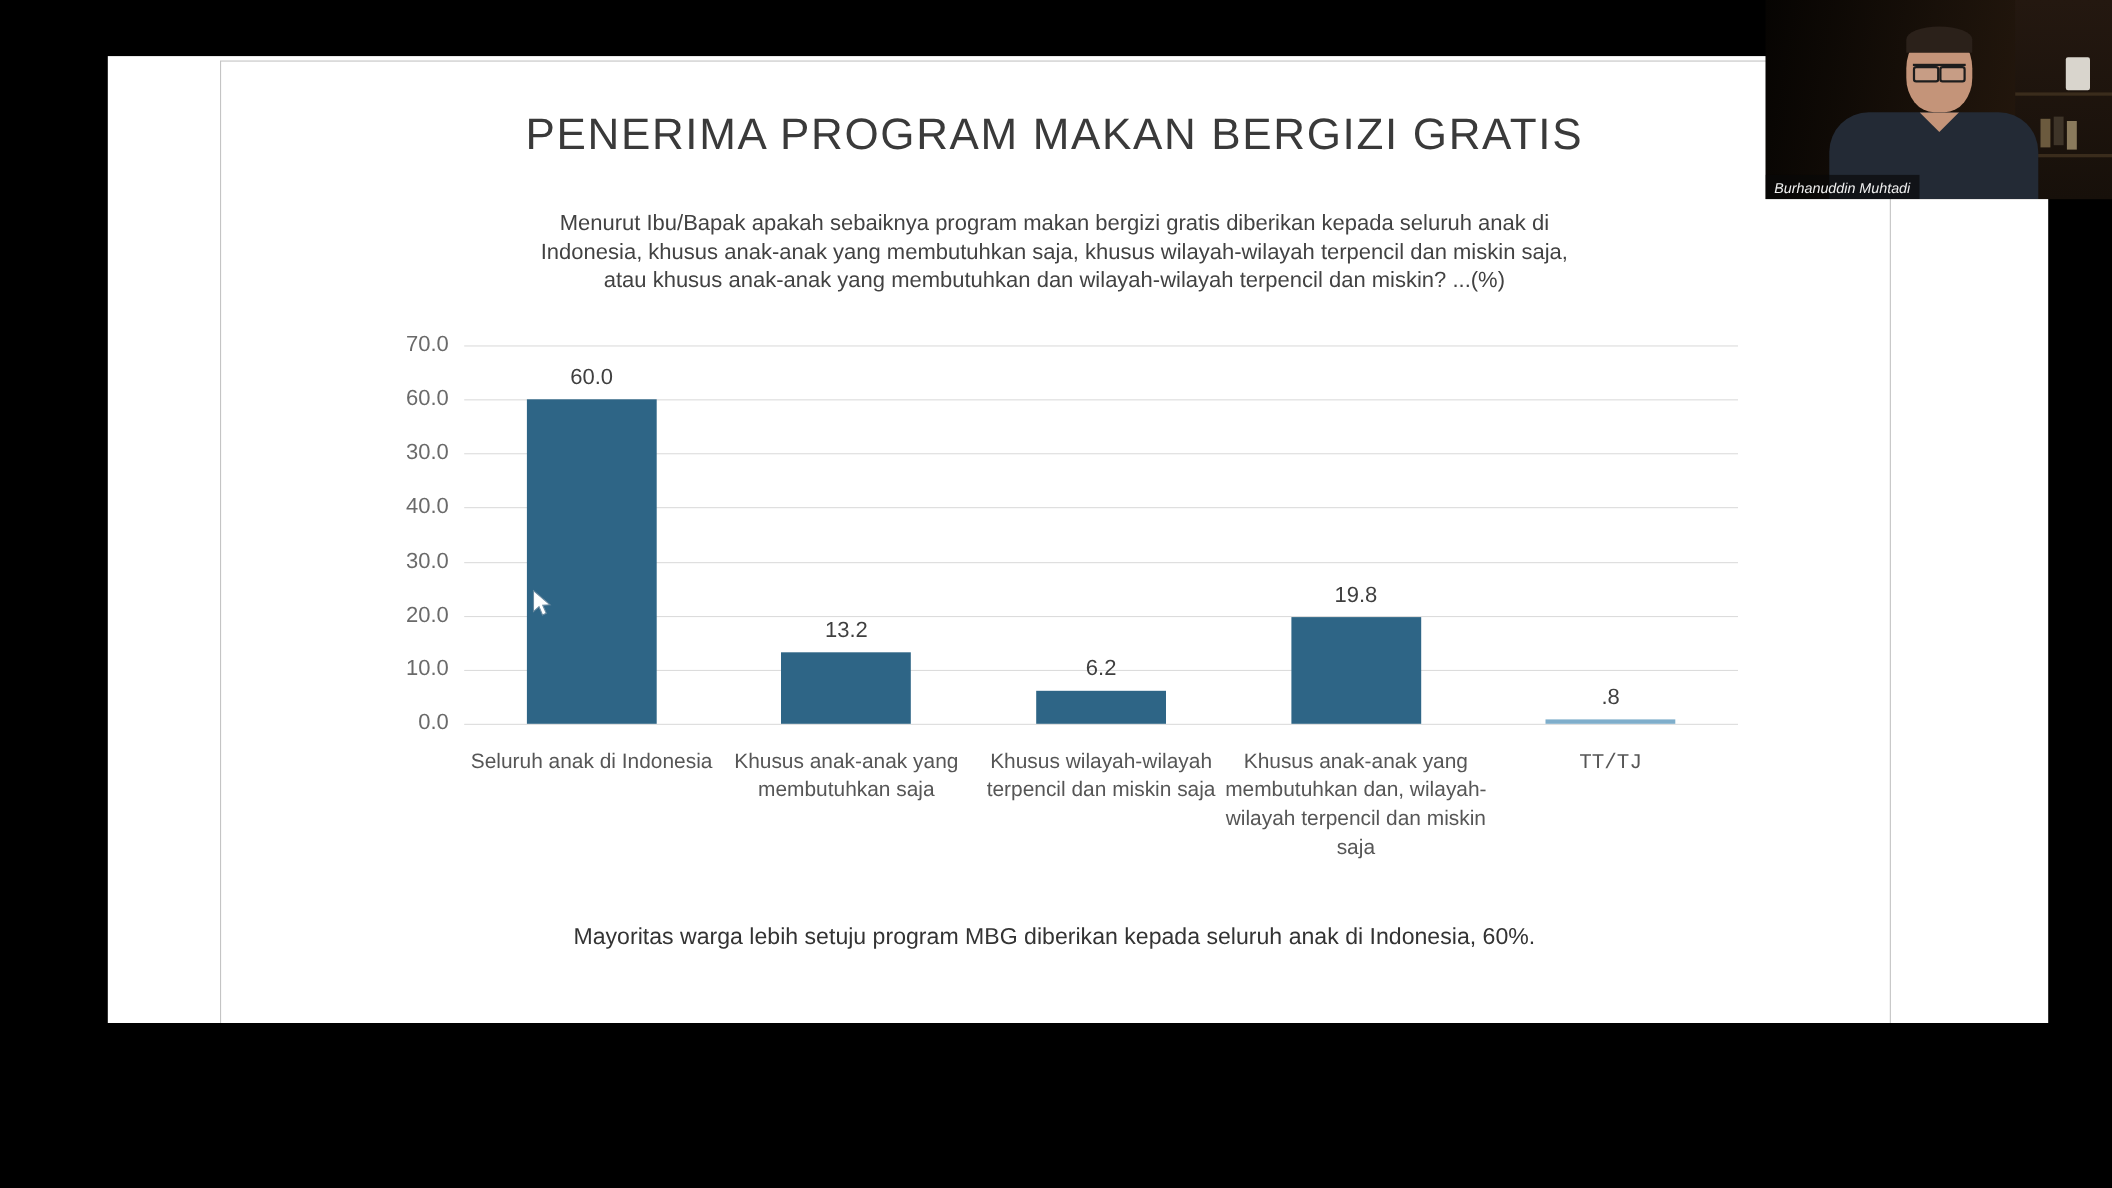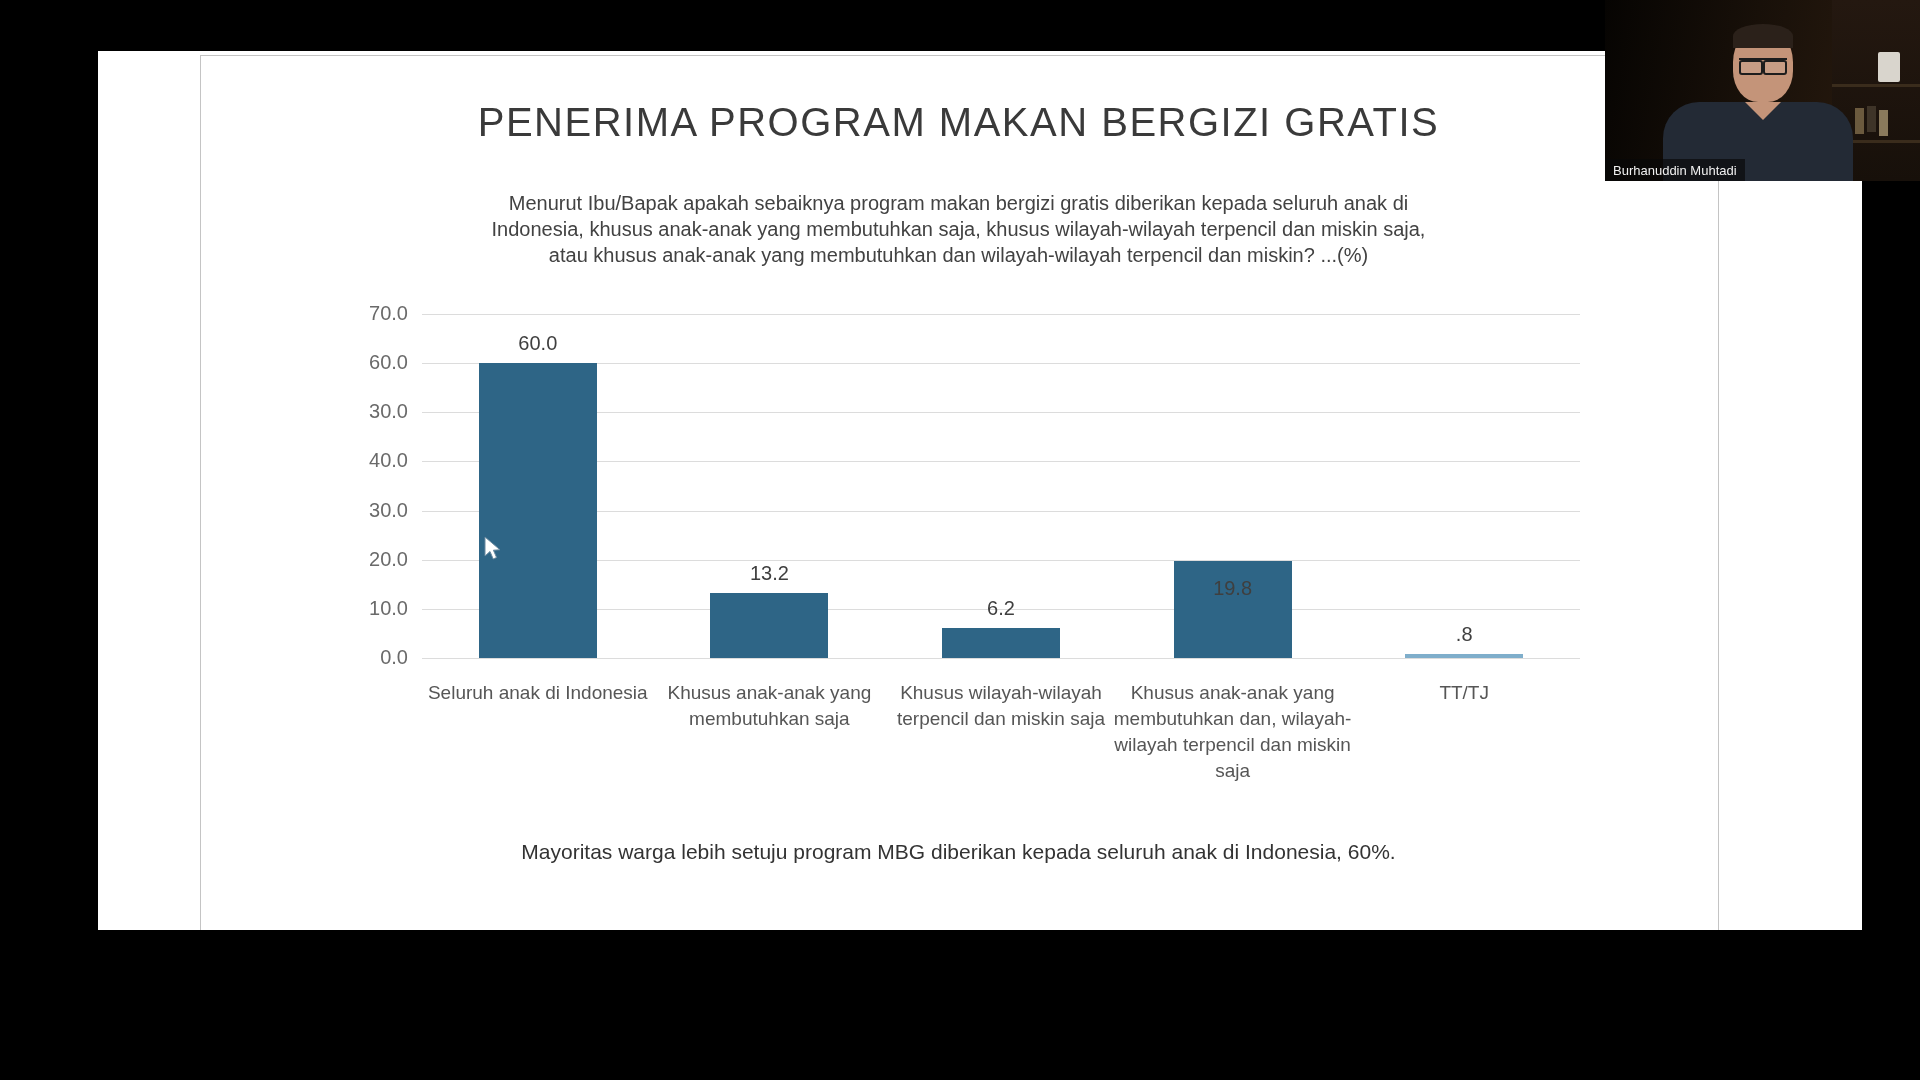--- a/index.html
+++ b/index.html
@@ -61,21 +61,21 @@
        border-radius:50%;}
   .mag::after{content:"";position:absolute;width:7px;height:2px;background:rgba(255,255,255,0.42);
               transform:rotate(45deg);right:-6px;bottom:-2px;}
 
   
   .watermark{position:absolute;left:1688px;top:962px;font-size:64px;font-weight:700;
              letter-spacing:-2px;color:rgba(255,255,255,0.38);z-index:7;}
 
   
   .webcam{position:absolute;left:1605px;top:0;width:315px;height:181px;z-index:9;
-          background:linear-gradient(100deg,#060402 0%,#181009 45%,#2d1d10 100%);overflow:hidden;}
+          background:linear-gradient(100deg,#060402 0%,#181009 45%,#2d1d10 100%);overflow:hidden;font-style:italic;}
   .shelf{position:absolute;right:0;top:0;width:88px;height:181px;
          background:linear-gradient(180deg,#241810,#17100a);}
   .shelf-line{position:absolute;right:0;width:88px;height:3px;background:#3a2c1c;}
   .book{position:absolute;width:9px;height:26px;}
   .white-obj{position:absolute;right:20px;top:52px;width:22px;height:30px;background:#d9d5cd;border-radius:2px;}
   .head{position:absolute;left:128px;top:28px;width:60px;height:74px;border-radius:46% 46% 42% 42%;
         background:#c49479;}
   .hair{position:absolute;left:128px;top:24px;width:60px;height:24px;border-radius:50% 50% 0 0;
         background:#2b211a;}
   .glasses{position:absolute;left:134px;top:58px;width:48px;height:12px;
@@ -128,25 +128,25 @@
       <div class="bar" style="left: 478.8px; top: 363.143px; width: 118px; height: 294.857px; background: rgb(46, 101, 134);"></div>
       <div class="bar-value" style="left: 422px; top: 332.143px; width: 231.6px;">60.0</div>
       <div class="cat-label" style="left: 410px; top: 680px; width: 255.6px;">Seluruh anak di Indonesia</div>
       <div class="bar" style="left: 710.4px; top: 593.131px; width: 118px; height: 64.8686px; background: rgb(46, 101, 134);"></div>
       <div class="bar-value" style="left: 653.6px; top: 562.131px; width: 231.6px;">13.2</div>
       <div class="cat-label" style="left: 641.6px; top: 680px; width: 255.6px;">Khusus anak-anak yang membutuhkan saja</div>
       <div class="bar" style="left: 942px; top: 627.531px; width: 118px; height: 30.4686px; background: rgb(46, 101, 134);"></div>
       <div class="bar-value" style="left: 885.2px; top: 596.531px; width: 231.6px;">6.2</div>
       <div class="cat-label" style="left: 873.2px; top: 680px; width: 255.6px;">Khusus wilayah-wilayah terpencil dan miskin saja</div>
       <div class="bar" style="left: 1173.6px; top: 560.697px; width: 118px; height: 97.3029px; background: rgb(46, 101, 134);"></div>
-      <div class="bar-value" style="left: 1116.8px; top: 529.697px; width: 231.6px; margin-top: 47px;">19.8</div>
+      <div class="bar-value" style="left: 1116.8px; top: 529.697px; width: 231.6px;">19.8</div>
       <div class="cat-label" style="left: 1104.8px; top: 680px; width: 255.6px;">Khusus anak-anak yang membutuhkan dan, wilayah-wilayah terpencil dan miskin saja</div>
       <div class="bar" style="left: 1405.2px; top: 654.069px; width: 118px; height: 3.93143px; background: rgb(127, 174, 203);"></div>
       <div class="bar-value" style="left: 1348.4px; top: 623.069px; width: 231.6px;">.8</div>
-      <div class="cat-label" style="left: 1336.4px; top: 680px; width: 255.6px;">TT/TJ</div>
+      <div class="cat-label" style="left: 1336.4px; top: 680px; width: 255.6px; font-family: Liberation Mono, monospace;">TT/TJ</div>
     </div>
 
   <div class="takeaway">Mayoritas warga lebih setuju program MBG diberikan kepada seluruh anak di Indonesia, 60%.</div>
 
 
   <div class="teal-strip"></div>
   <div class="tab-label">manfaat nbg</div>
 
   <div class="footer">
     <div class="footer-darkleft"></div>

